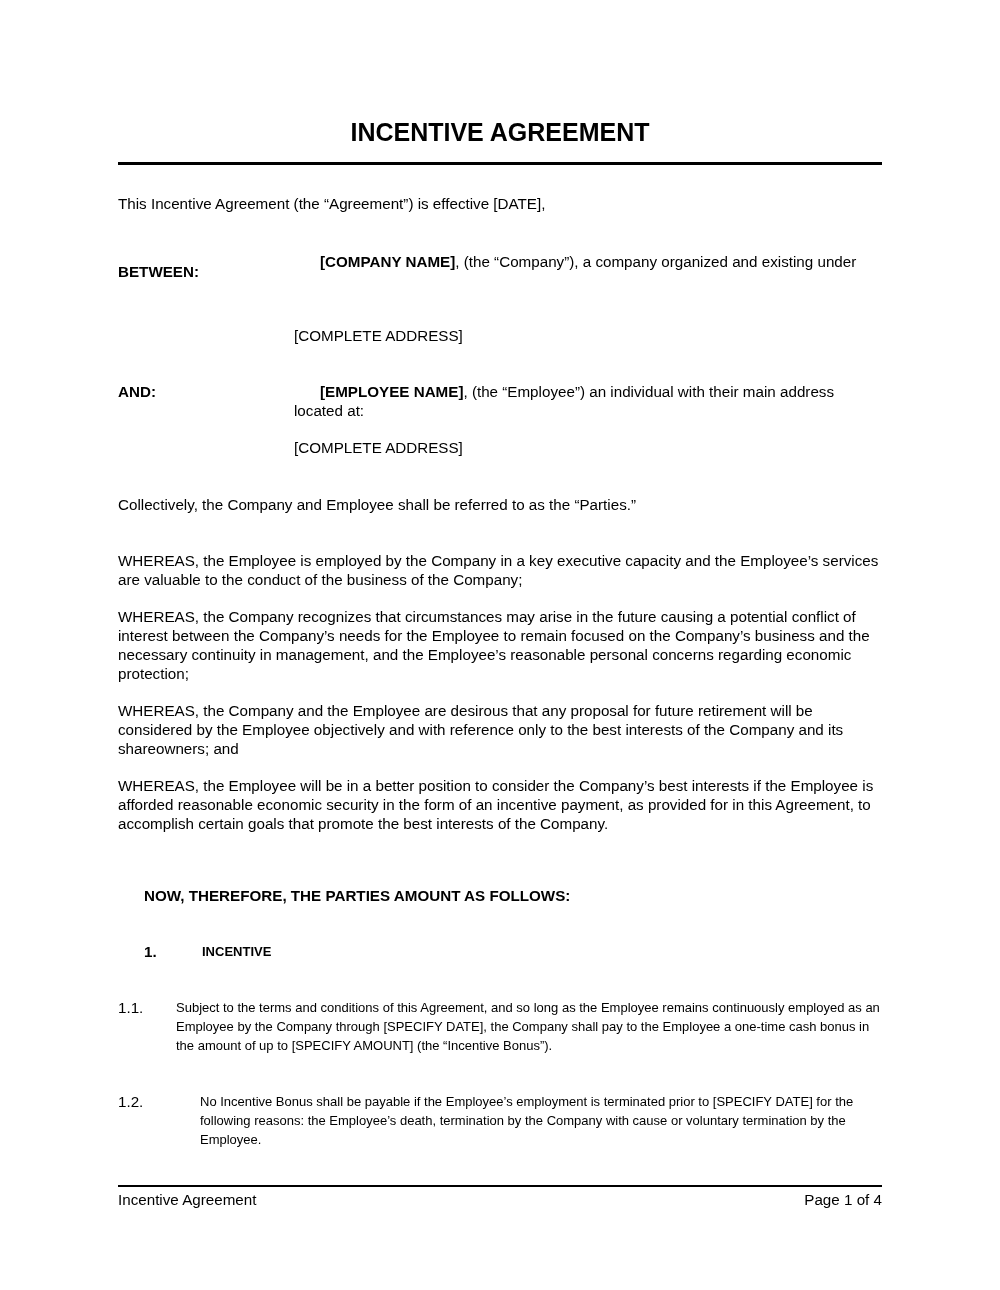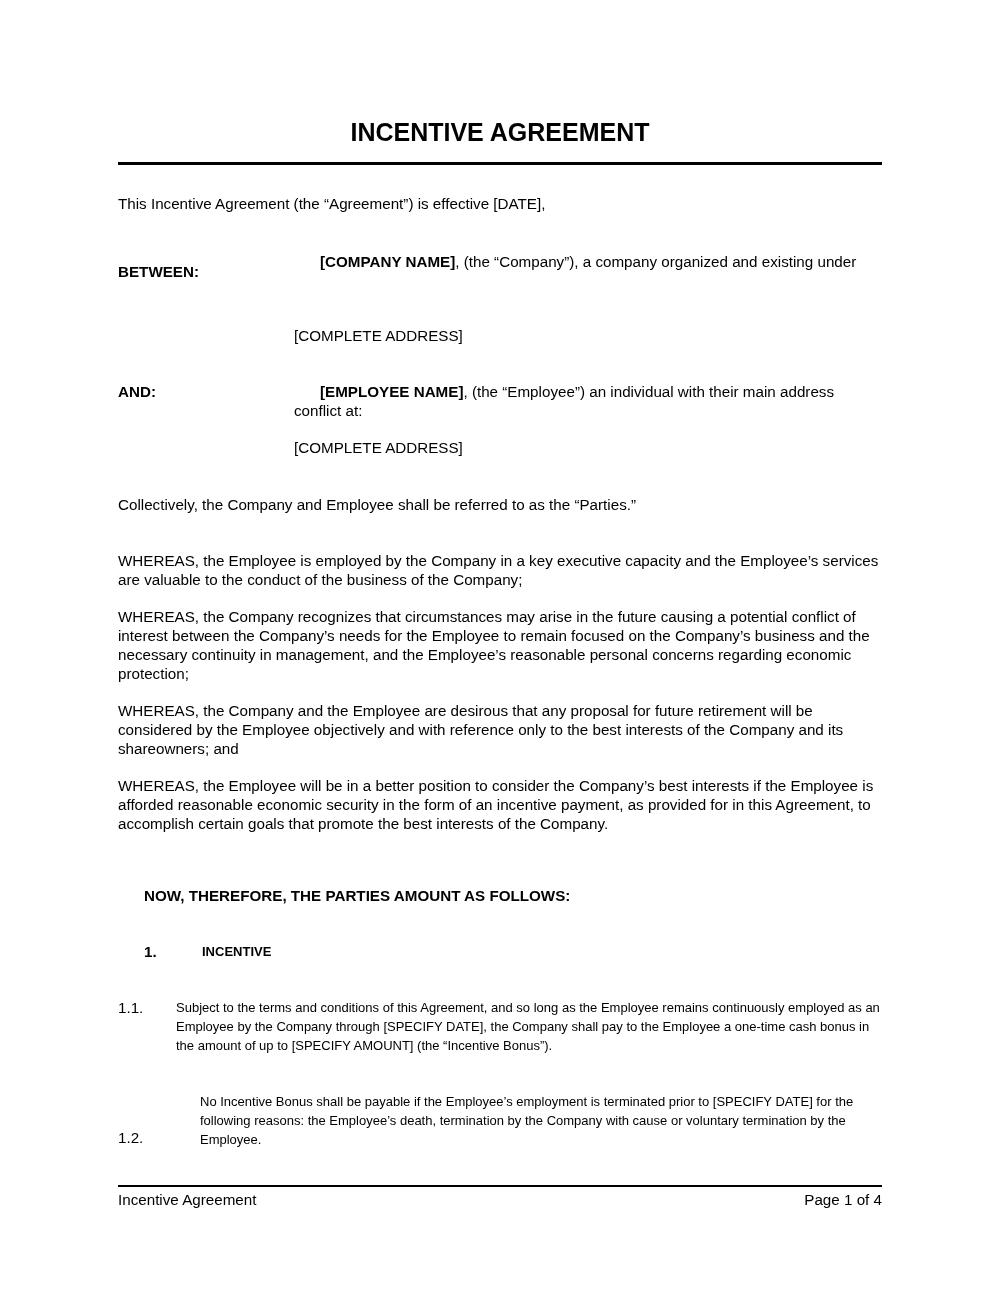--- a/index.html
+++ b/index.html
@@ -38,38 +38,38 @@
 
   <div class="label" style="top:252px;margin-top:10px;">BETWEEN:</div>
   <div class="col2" style="top:252px;">
     <span class="b">[COMPANY NAME]</span><span>, (the “Company”), a company organized and existing under</span><br>
   </div>
   <div class="col2" style="top:326px;">[COMPLETE ADDRESS]</div>
 
   <div class="label" style="top:382px;">AND:</div>
   <div class="col2 justify" style="top:382px;">
     <span class="b">[EMPLOYEE NAME]</span><span>, (the “Employee”) an individual with their main address</span><br>
-    <span>conflict at:</span>
+    <span>located at:</span>
   </div>
   <div class="col2" style="top:438px;">[COMPLETE ADDRESS]</div>
 
   <div class="p" style="top:495px;">Collectively, the Company and Employee shall be referred to as the “Parties.”</div>
 
   <div class="p" style="top:551px;">WHEREAS, the Employee is employed by the Company in a key executive capacity and the Employee’s services are valuable to the conduct of the business of the Company;</div>
   <div class="p" style="top:607px;">WHEREAS, the Company recognizes that circumstances may arise in the future causing a potential conflict of interest between the Company’s needs for the Employee to remain focused on the Company’s business and the necessary continuity in management, and the Employee’s reasonable personal concerns regarding economic protection;</div>
   <div class="p" style="top:701px;">WHEREAS, the Company and the Employee are desirous that any proposal for future retirement will be considered by the Employee objectively and with reference only to the best interests of the Company and its shareowners; and</div>
   <div class="p" style="top:776px;">WHEREAS, the Employee will be in a better position to consider the Company’s best interests if the Employee is afforded reasonable economic security in the form of an incentive payment, as provided for in this Agreement, to accomplish certain goals that promote the best interests of the Company.</div>
 
   <div class="p b" style="top:886px;">NOW, THEREFORE, THE PARTIES AMOUNT AS FOLLOWS:</div>
 
   <div class="num b" style="top:942px;">1.</div>
   <div class="clause b" style="top:942px;">INCENTIVE</div>
 
   <div class="num" style="top:998px;">1.1.</div>
   <div class="clause" style="top:998px;">Subject to the terms and conditions of this Agreement, and so long as the Employee remains continuously employed as an Employee by the Company through [SPECIFY DATE], the Company shall pay to the Employee a one-time cash bonus in the amount of up to [SPECIFY AMOUNT] (the “Incentive Bonus”).</div>
 
-  <div class="num" style="top:1128px;">1.2.</div>
+  <div class="num" style="top:1092px;">1.2.</div>
   <div class="clause" style="top:1092px;margin-left:24px;">No Incentive Bonus shall be payable if the Employee’s employment is terminated prior to [SPECIFY DATE] for the following reasons: the Employee’s death, termination by the Company with cause or voluntary termination by the Employee.</div>
 
   <div class="footer-rule"></div>
   <div class="footer-left">Incentive Agreement</div>
   <div class="footer-right">Page 1 of 4</div>
 </div>
 
 </body></html>

